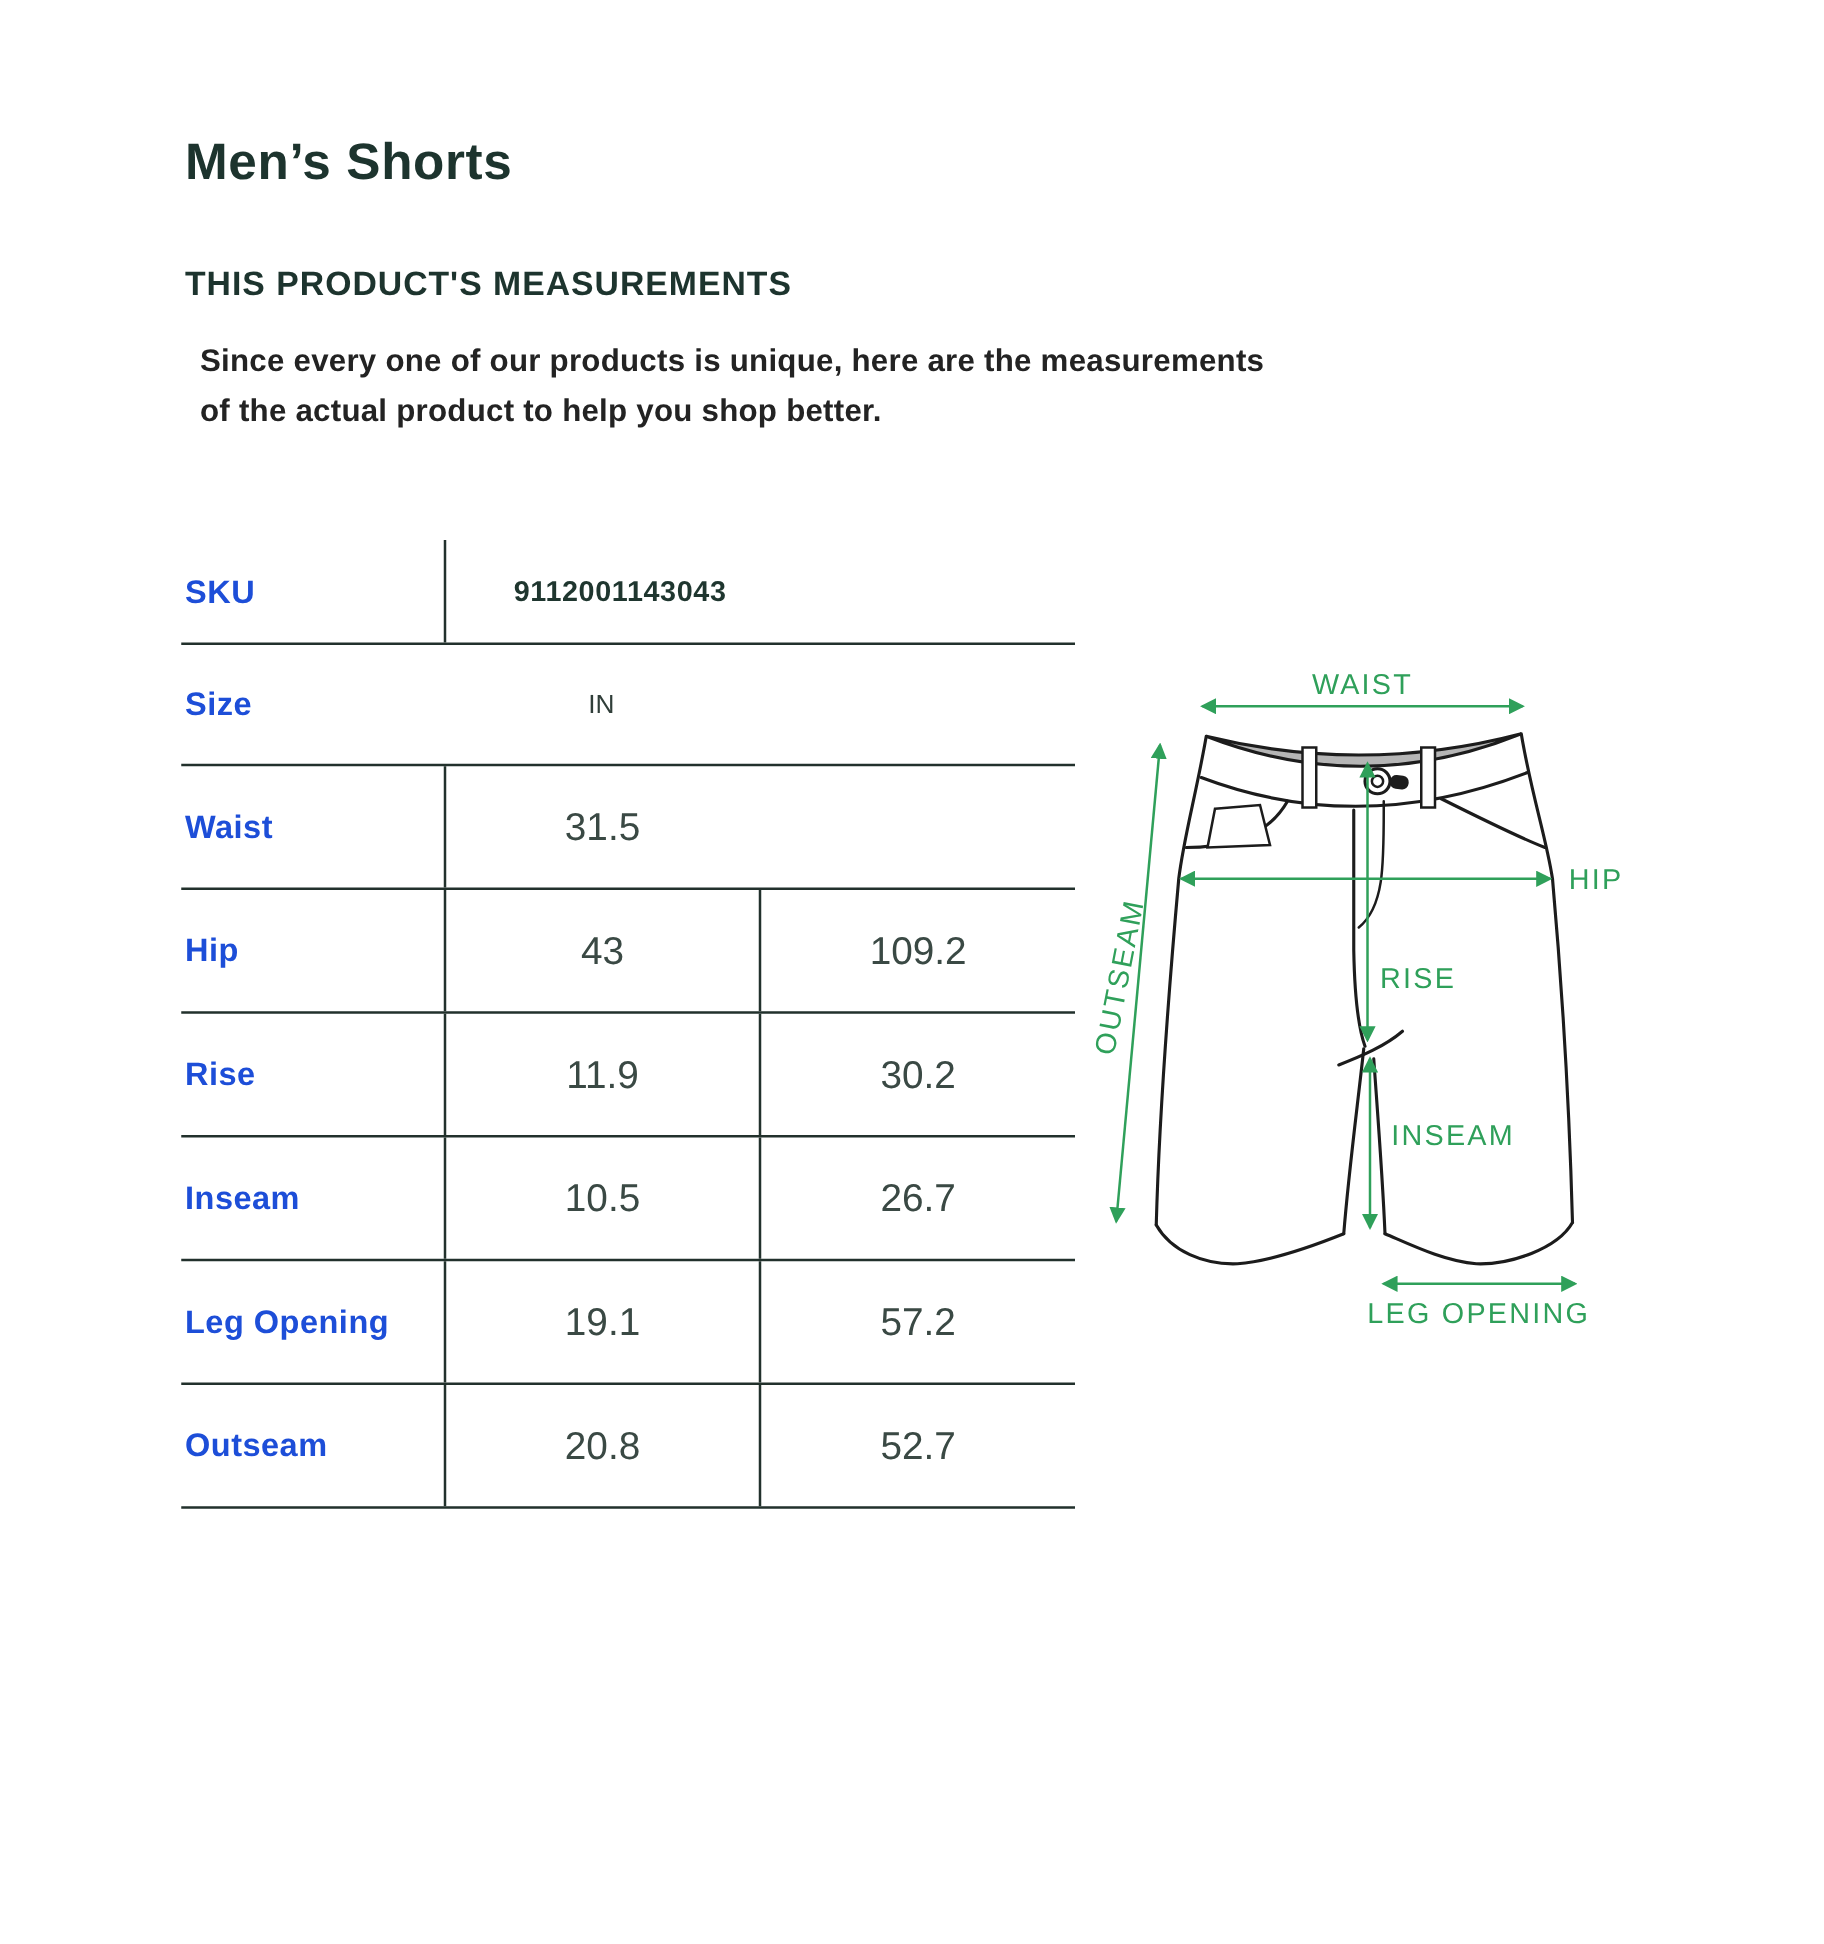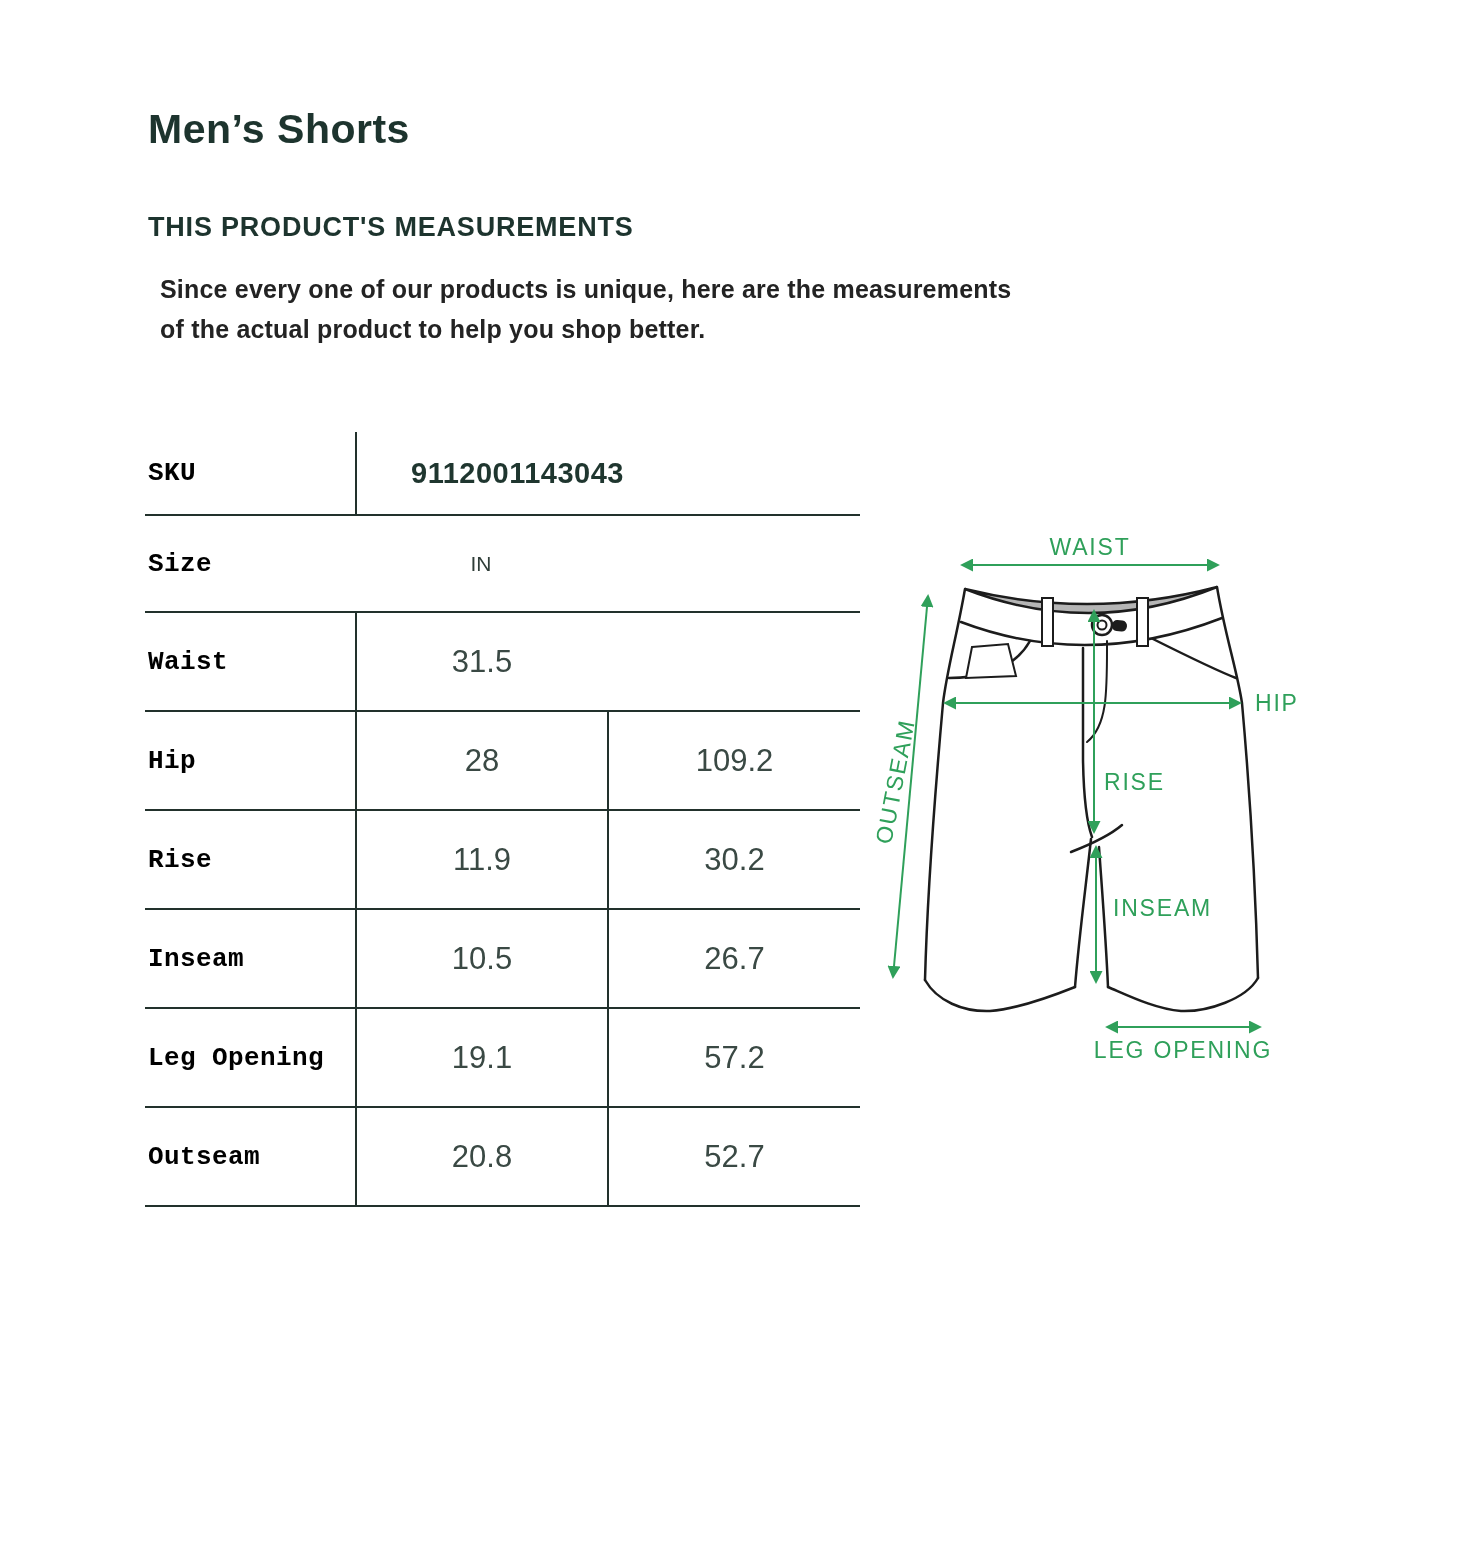--- a/index.html
+++ b/index.html
@@ -23,22 +23,22 @@
   .mtable{position:absolute;left:145px;top:432px;width:715px;}
   .trow{display:flex;border-bottom:2px solid #22312c;}
   .trow.sku{height:82px;}
   .trow.size{height:95px;}
   .trow.body{height:97px;}
   .cell{display:flex;align-items:center;box-sizing:border-box;}
   .c-label{width:210px;padding-left:3px;}
   .c-in{width:252px;justify-content:center;}
   .c-cm{width:253px;justify-content:center;}
   .vline-l{border-left:2px solid #22312c;}
-  .lab{font-size:26px;font-weight:700;letter-spacing:.4px;color:#000000;font-family:Liberation Mono, monospace;}
-  .skuval{font-size:29px;font-weight:700;letter-spacing:.5px;color:#1f362f;padding-left:54px;}
+  .lab{font-size:26px;font-weight:700;letter-spacing:.4px;color:#1d4ed8;}
+  .skuval{font-size:23px;font-weight:700;letter-spacing:.5px;color:#1f362f;padding-left:54px;}
   .unit{font-size:21px;font-weight:300;color:#303e39;}
   .num{font-size:31px;font-weight:300;color:#3a4944;}
   
   .diagram{position:absolute;left:865px;top:525px;width:450px;height:560px;}
   .glabel{font-family:"Liberation Sans",sans-serif;font-size:23px;letter-spacing:1.8px;fill:#2fa05a;}
 </style>
 </head>
 <body>
 
 <div class="page-title">Men’s Shorts</div>
@@ -72,21 +72,21 @@
       </div>
     <div class="cell c-in vline-l">
         <span class="num">31.5</span>
       </div>
   </div>
   <div class="trow body">
     <div class="cell c-label">
         <span class="lab">Hip</span>
       </div>
     <div class="cell c-in vline-l">
-        <span class="num">28</span>
+        <span class="num">43</span>
       </div>
     <div class="cell c-cm vline-l">
         <span class="num">109.2</span>
       </div>
   </div>
   <div class="trow body">
     <div class="cell c-label">
         <span class="lab">Rise</span>
       </div>
     <div class="cell c-in vline-l">

